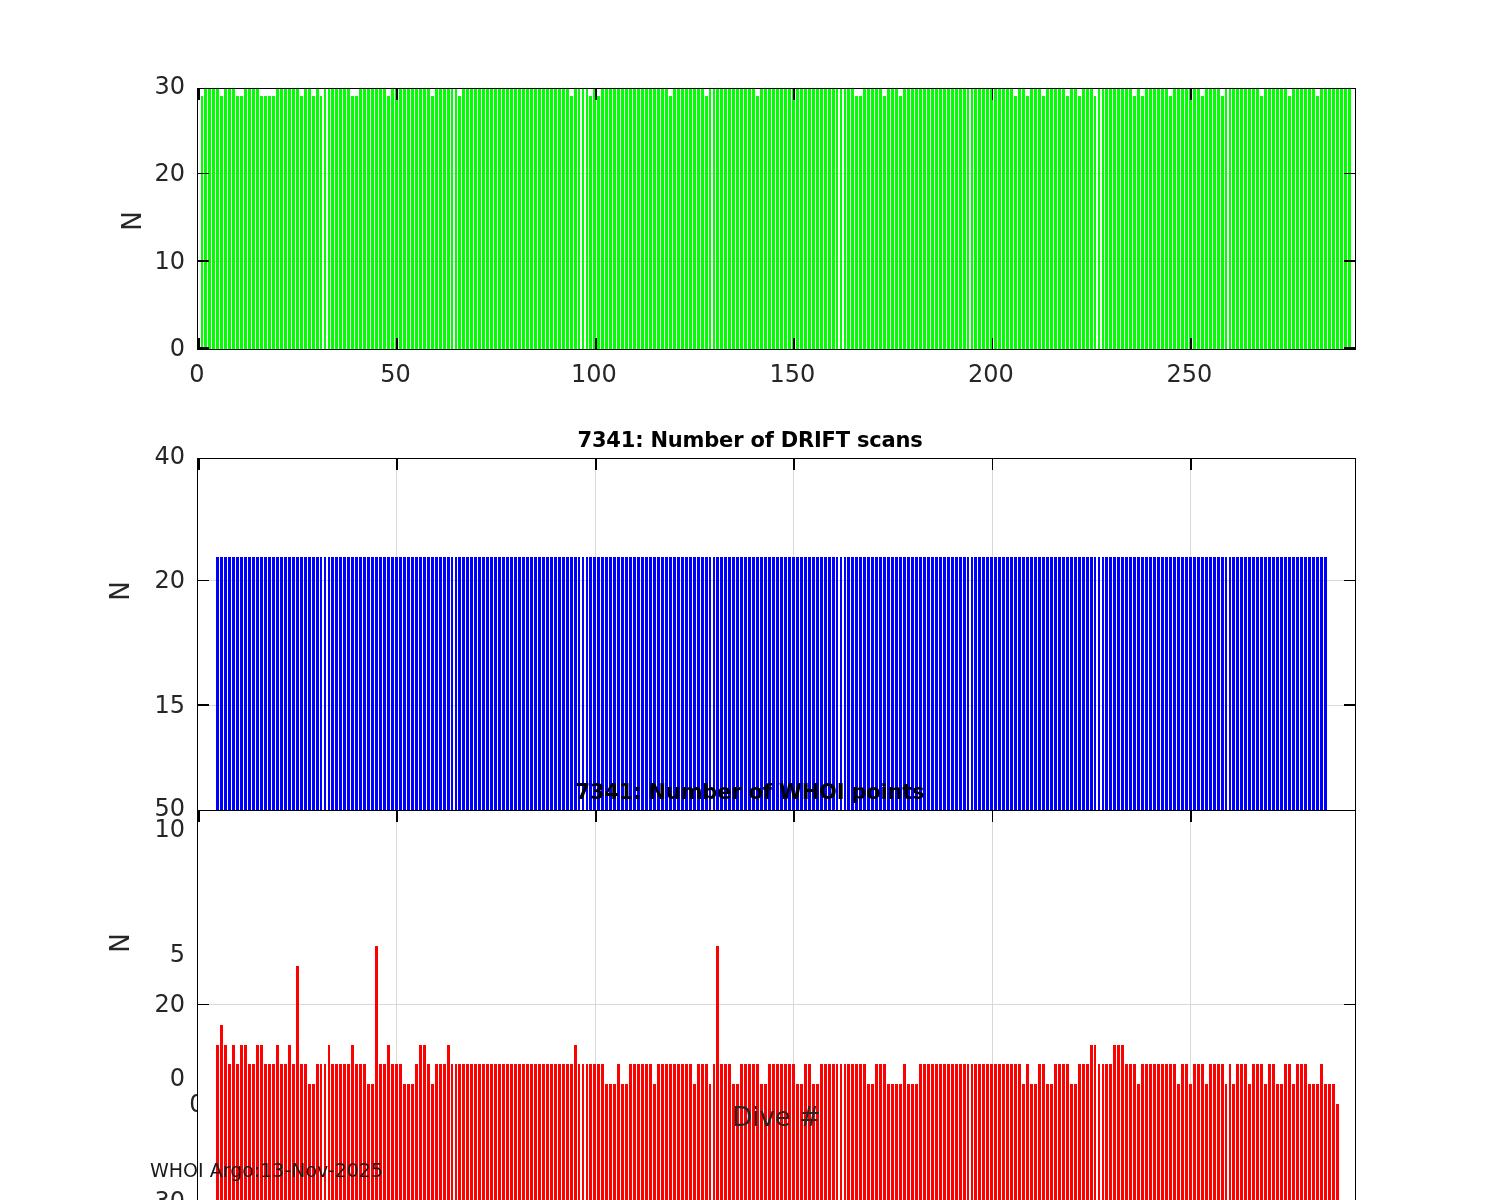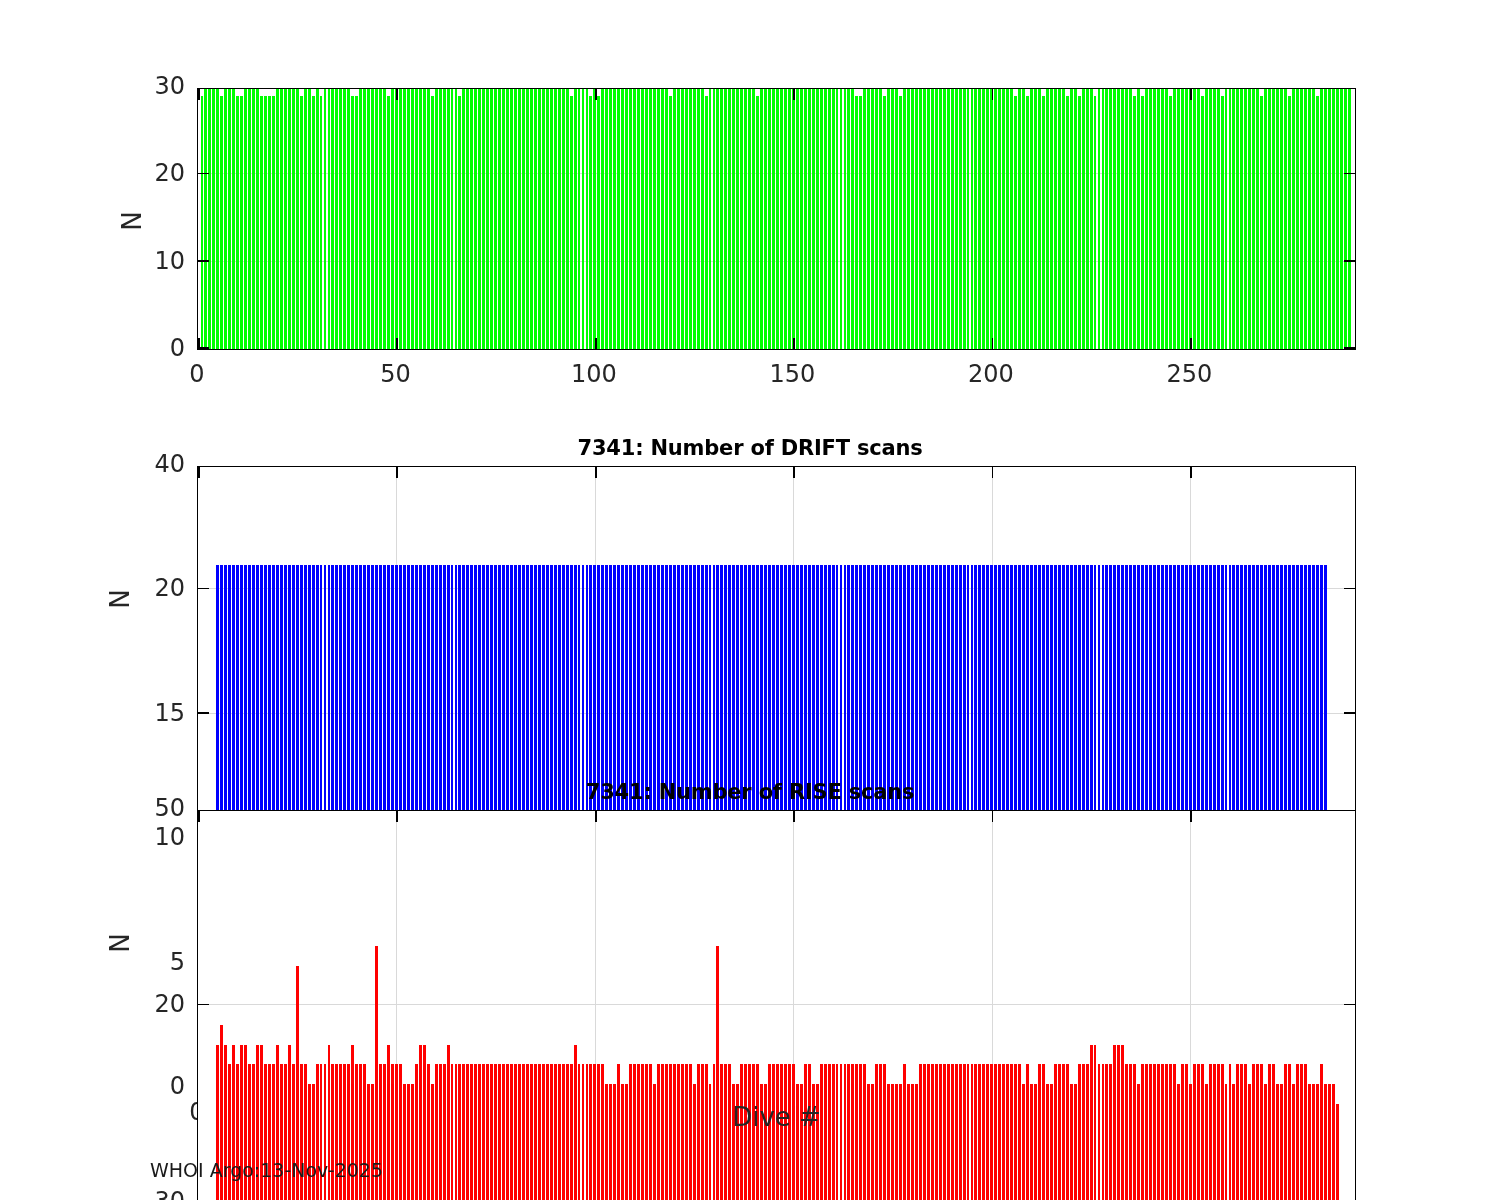--- a/index.html
+++ b/index.html
@@ -463,21 +463,21 @@
         <div class="xlabel-text" style="left: 152px; width: 90px; top: 360px;">0</div>
         <div class="xlabel-text" style="left: 350.459px; width: 90px; top: 360px;">50</div>
         <div class="xlabel-text" style="left: 548.918px; width: 90px; top: 360px;">100</div>
         <div class="xlabel-text" style="left: 747.377px; width: 90px; top: 360px;">150</div>
         <div class="xlabel-text" style="left: 945.836px; width: 90px; top: 360px;">200</div>
         <div class="xlabel-text" style="left: 1144.29px; width: 90px; top: 360px;">250</div>
       </div>
     <div class="axis-name-y" style="left:112px; top:206px; width:40px; text-align:center;">N</div>
   </div>
 
-  <div class="panel" style="left:0px; top:376px; width:1500px; height:390px;">
+  <div class="panel" style="left:0px; top:368px; width:1500px; height:390px;">
     <div class="panel-title" style="left:0px; top:60px;">7341: Number of DRIFT scans</div>
     <div class="plot-frame" id="frame1" style="left:197px; top:90px; width:1159px; height:622px;">
       <div class="gridline-h" style="bottom: 124.4px;"></div>
         <div class="gridline-h" style="bottom: 248.8px;"></div>
         <div class="gridline-h" style="bottom: 373.2px;"></div>
         <div class="gridline-h" style="bottom: 497.6px;"></div>
         <div class="gridline-v" style="left: 198.459px;"></div>
         <div class="gridline-v" style="left: 396.918px;"></div>
         <div class="gridline-v" style="left: 595.377px;"></div>
         <div class="gridline-v" style="left: 793.836px;"></div>
@@ -809,21 +809,21 @@
         <div class="xlabel-text" style="left: 350.459px; width: 90px; top: 722px;">50</div>
         <div class="xlabel-text" style="left: 548.918px; width: 90px; top: 722px;">100</div>
         <div class="xlabel-text" style="left: 747.377px; width: 90px; top: 722px;">150</div>
         <div class="xlabel-text" style="left: 945.836px; width: 90px; top: 722px;">200</div>
         <div class="xlabel-text" style="left: 1144.29px; width: 90px; top: 722px;">250</div>
       </div>
     <div class="axis-name-y" style="left:100px; top:208px; width:40px; text-align:center;">N</div>
   </div>
 
   <div class="panel" style="left:0px; top:720px; width:1500px; height:420px;">
-    <div class="panel-title" style="left:0px; top:60px;">7341: Number of RISE scans</div>
+    <div class="panel-title" style="left:0px; top:60px;">7341: Number of WHOI points</div>
     <div class="plot-frame" id="frame2" style="left:197px; top:90px; width:1159px; height:982px;">
       <div class="gridline-h" style="bottom: 785.6px;"></div>
         <div class="gridline-v" style="left: 198.459px;"></div>
         <div class="gridline-v" style="left: 396.918px;"></div>
         <div class="gridline-v" style="left: 595.377px;"></div>
         <div class="gridline-v" style="left: 793.836px;"></div>
         <div class="gridline-v" style="left: 992.295px;"></div>
         <div class="bars-layer" id="bars2">
           <div class="bar" style="left: 18.3773px; width: 2.93719px; height: 746.32px; background: rgb(255, 0, 0);"></div>
           <div class="bar" style="left: 22.3465px; width: 2.93719px; height: 765.96px; background: rgb(255, 0, 0);"></div>

